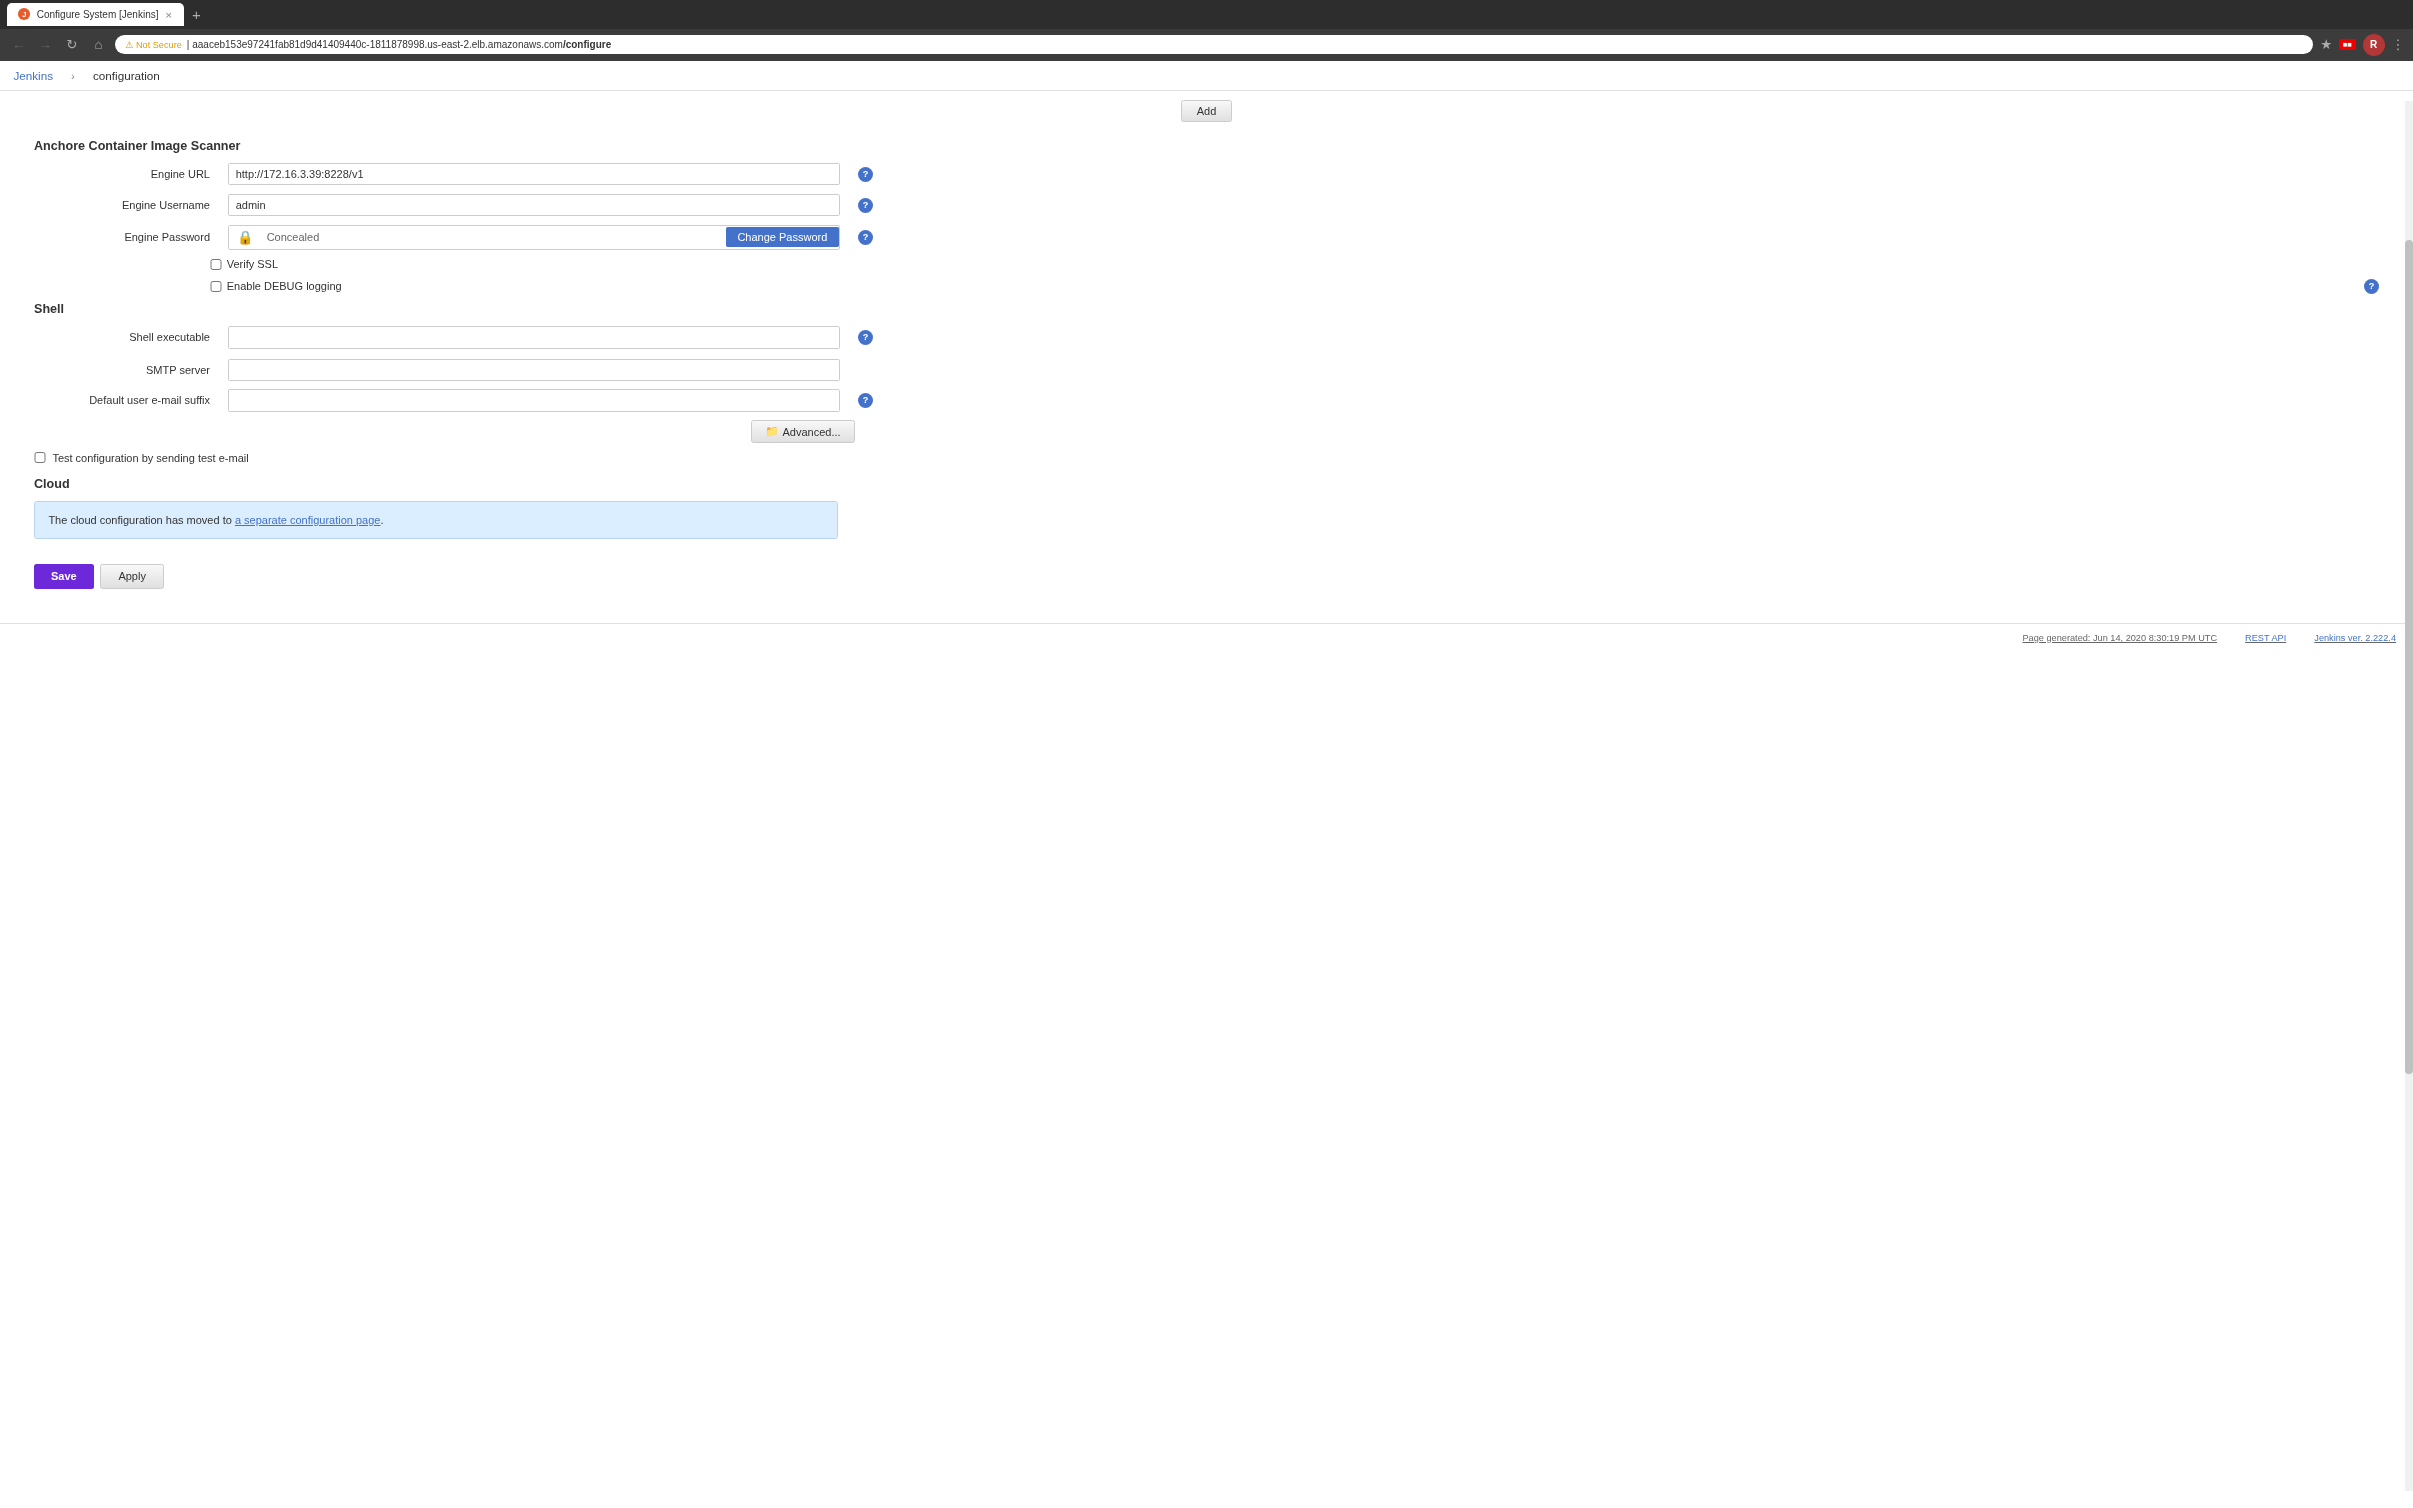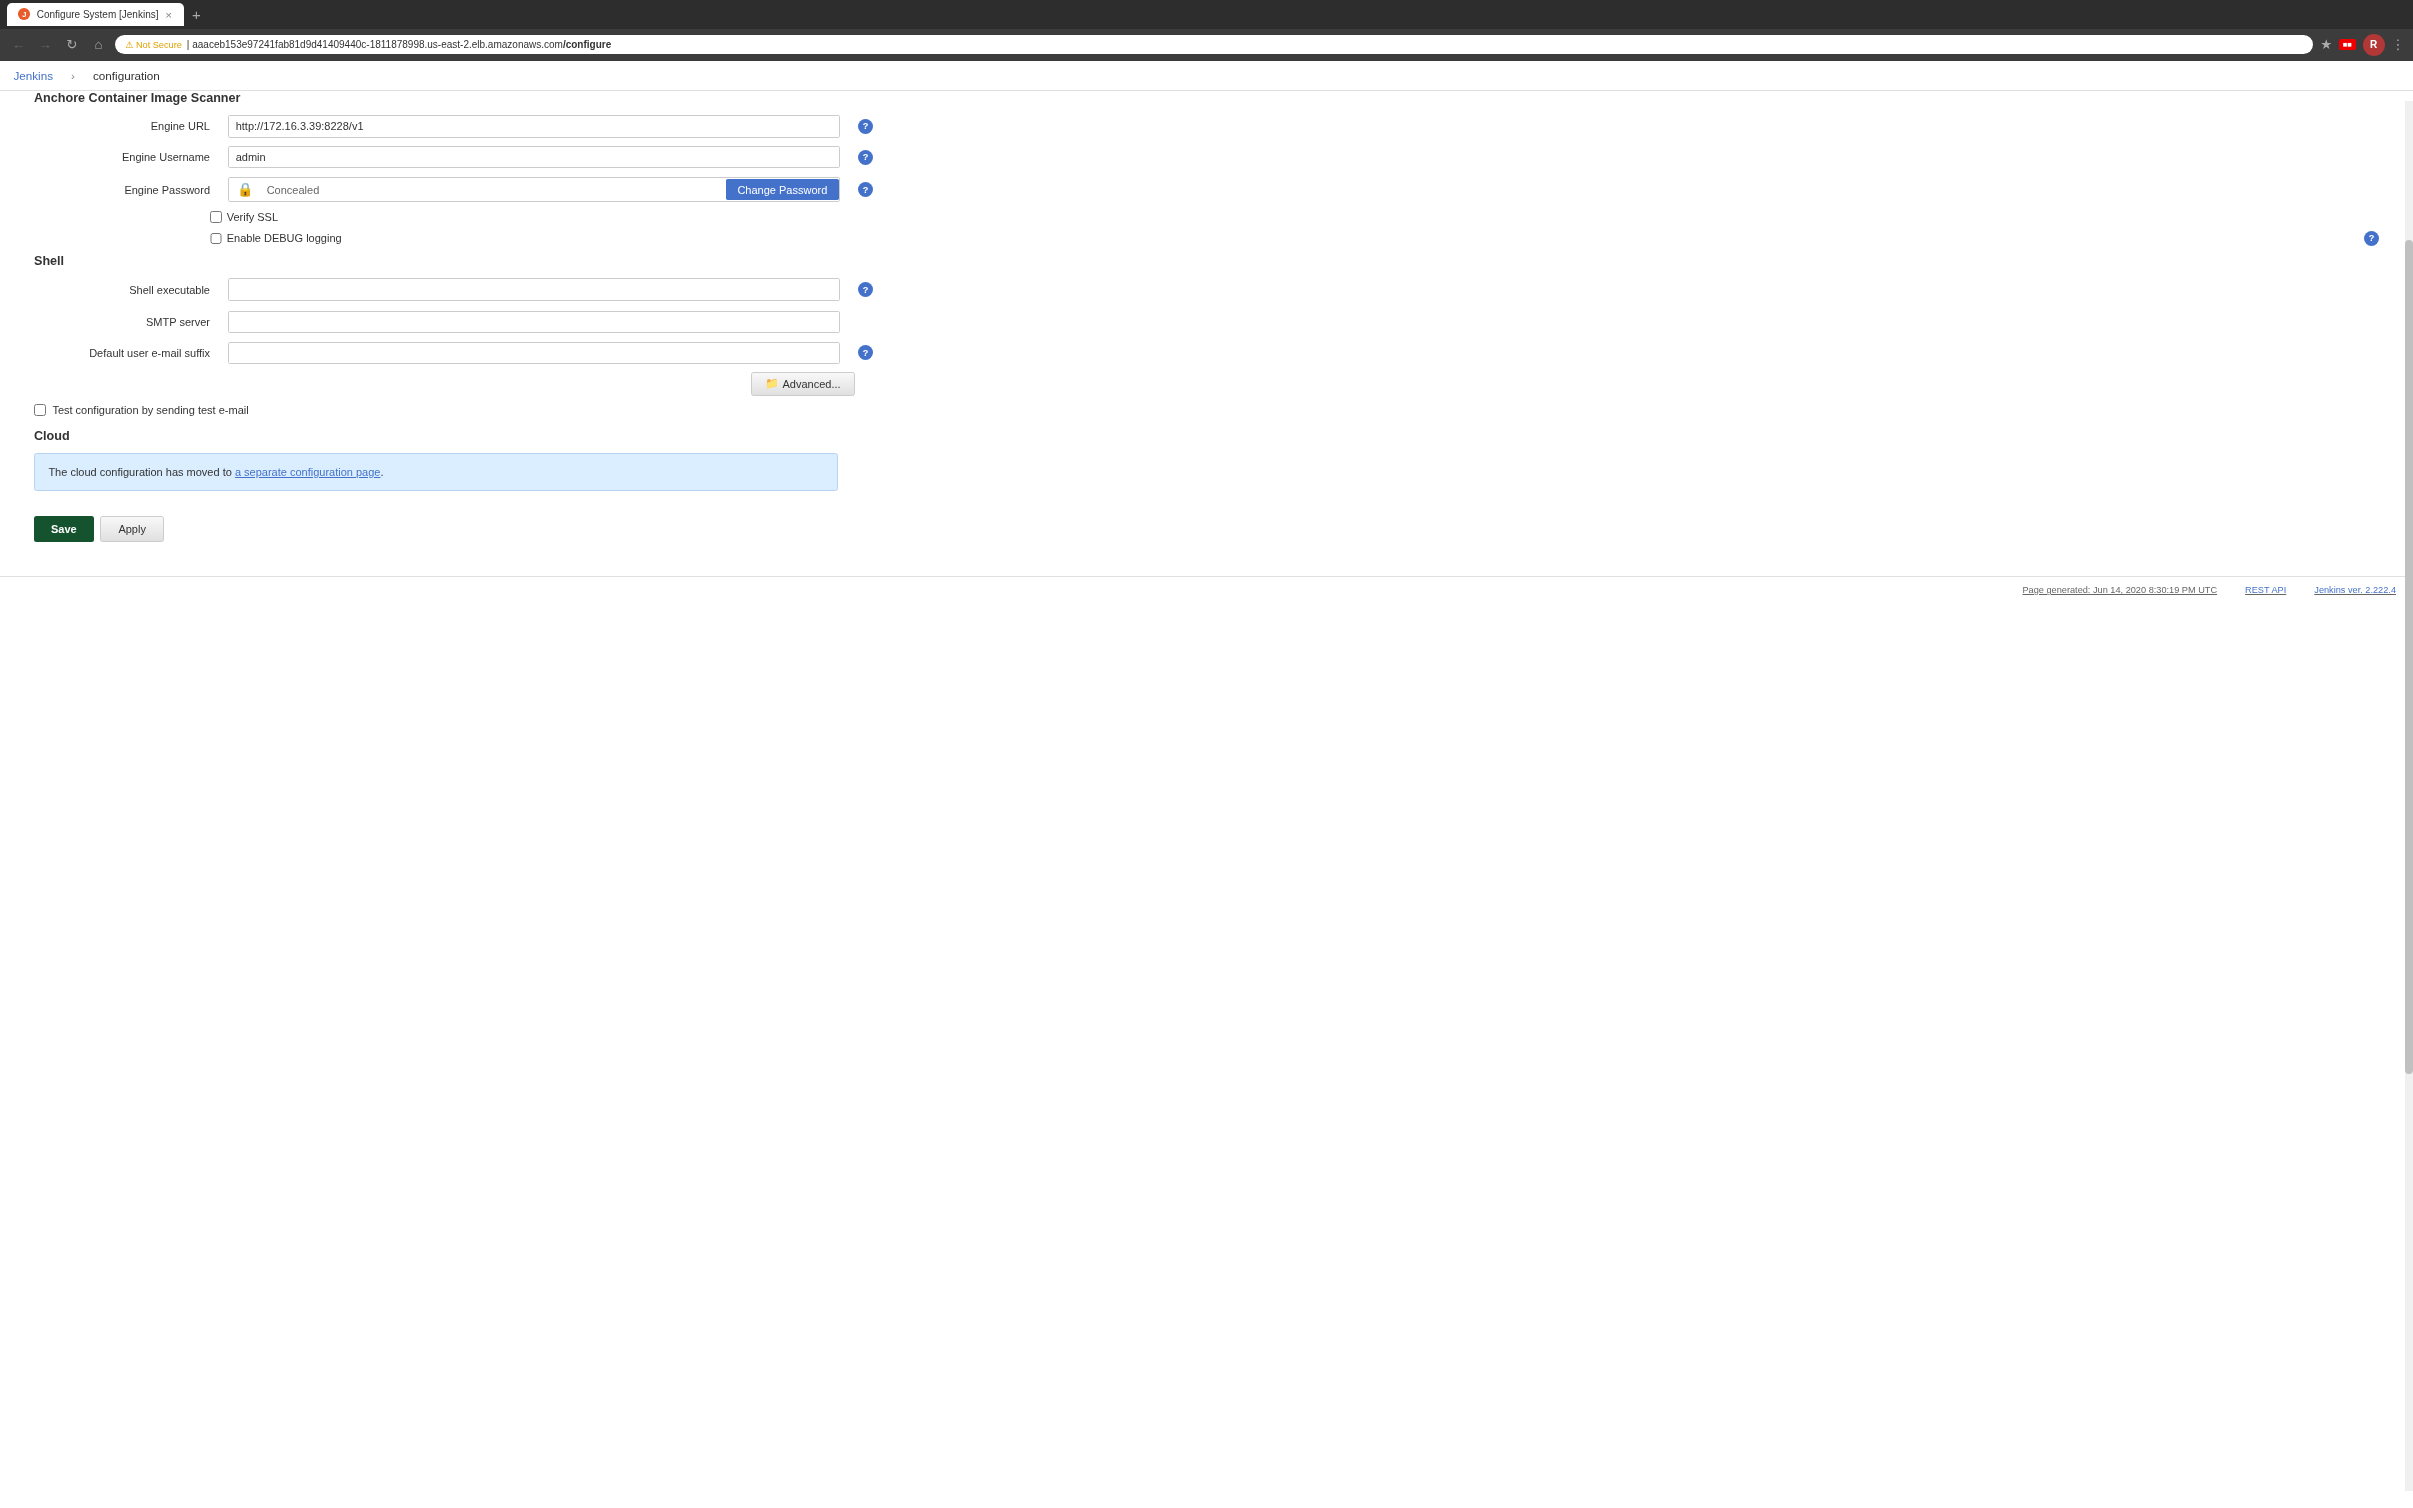--- a/index.html
+++ b/index.html
@@ -300,21 +300,21 @@
     }
 
     
     .action-buttons {
       margin-top: 25px;
       display: flex;
       gap: 6.7px;
     }
     .save-btn {
       padding: 5.9px 17px;
-      background: #14532d;
+      background: #6d28d9;
       color: white;
       border: none;
       border-radius: 2.5px;
       cursor: pointer;
       font-size: 11px;
       font-weight: bold;
     }
     .apply-btn {
       padding: 5.9px 17px;
       background: linear-gradient(to bottom, #f8f8f8, #e0e0e0);
@@ -398,20 +398,23 @@
 
 <div class="jenkins-nav">
   <a href="#">Jenkins</a>
   <span class="breadcrumb-sep">›</span>
   <span>configuration</span>
 </div>
 
 <div class="main-content">
   <div class="config-section">
 
+    <div class="add-btn-row">
+      <button class="add-btn">Add</button>
+    </div>
 
     <div>
       <div class="section-title">Anchore Container Image Scanner</div>
 
       <div class="form-group">
         <label class="form-label">Engine URL</label>
         <input type="text" class="form-input" value="http://172.16.3.39:8228/v1" style="">
         <div class="help-icon">?</div>
       </div>
 

